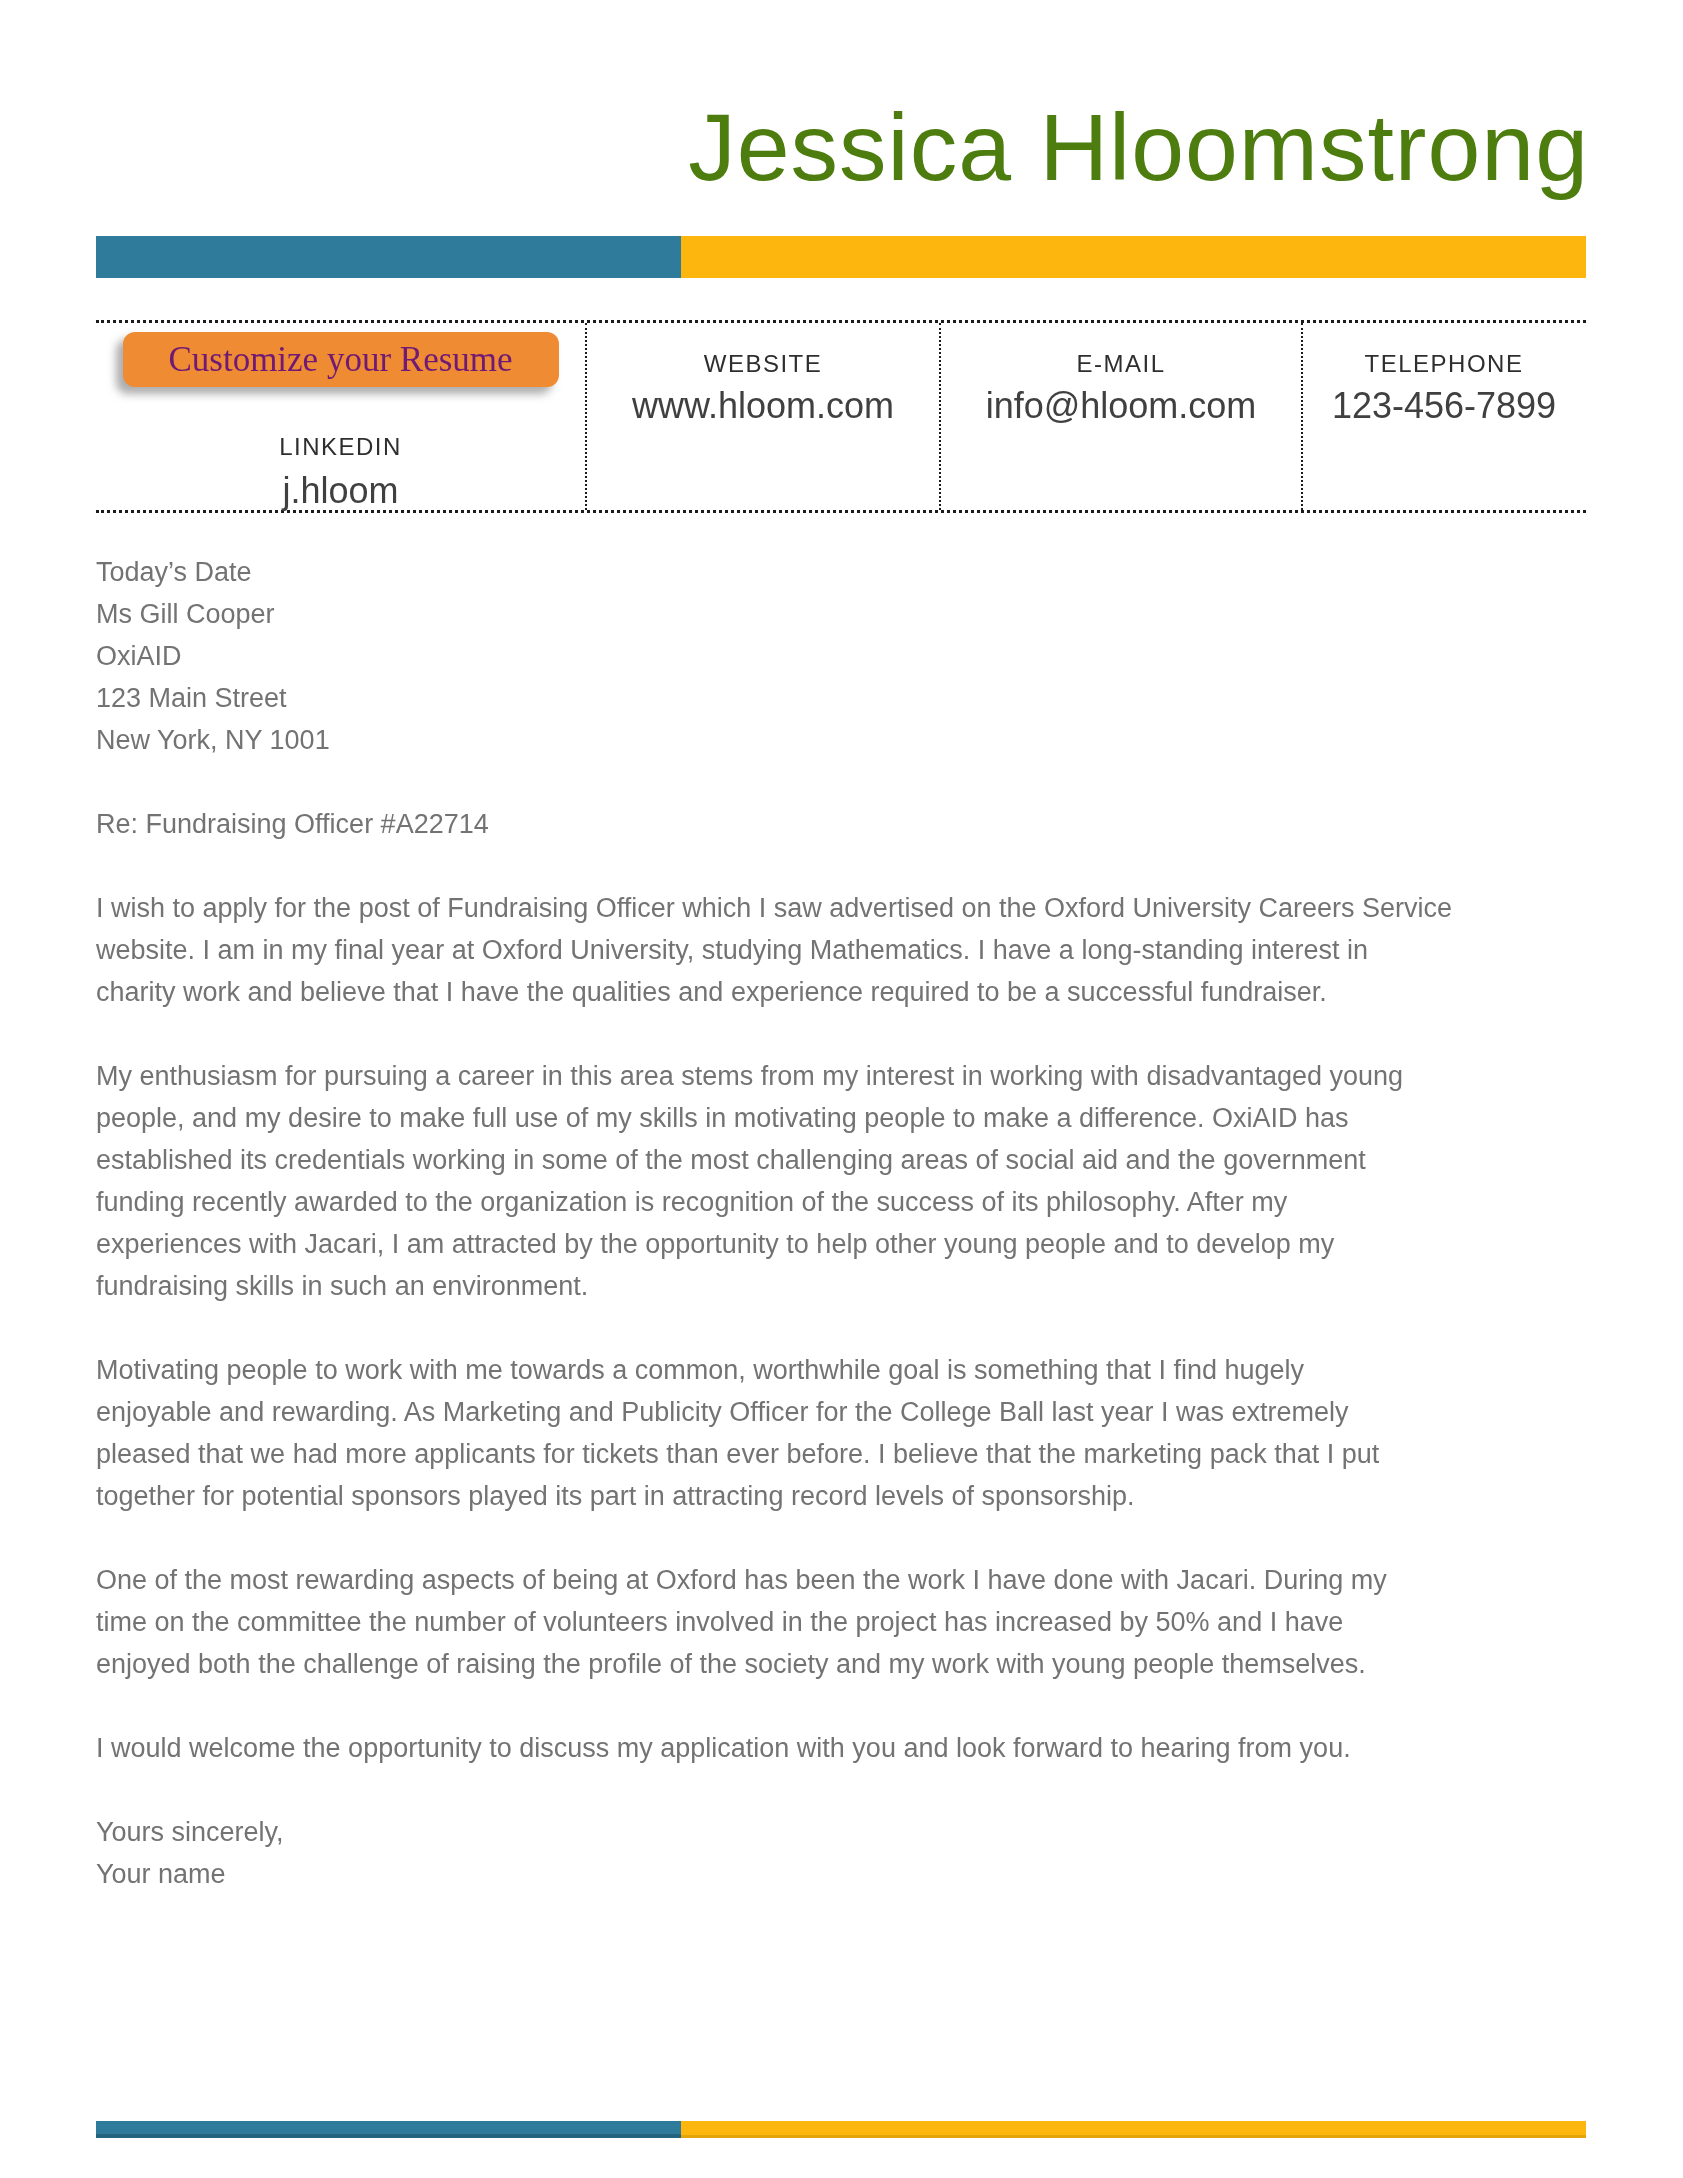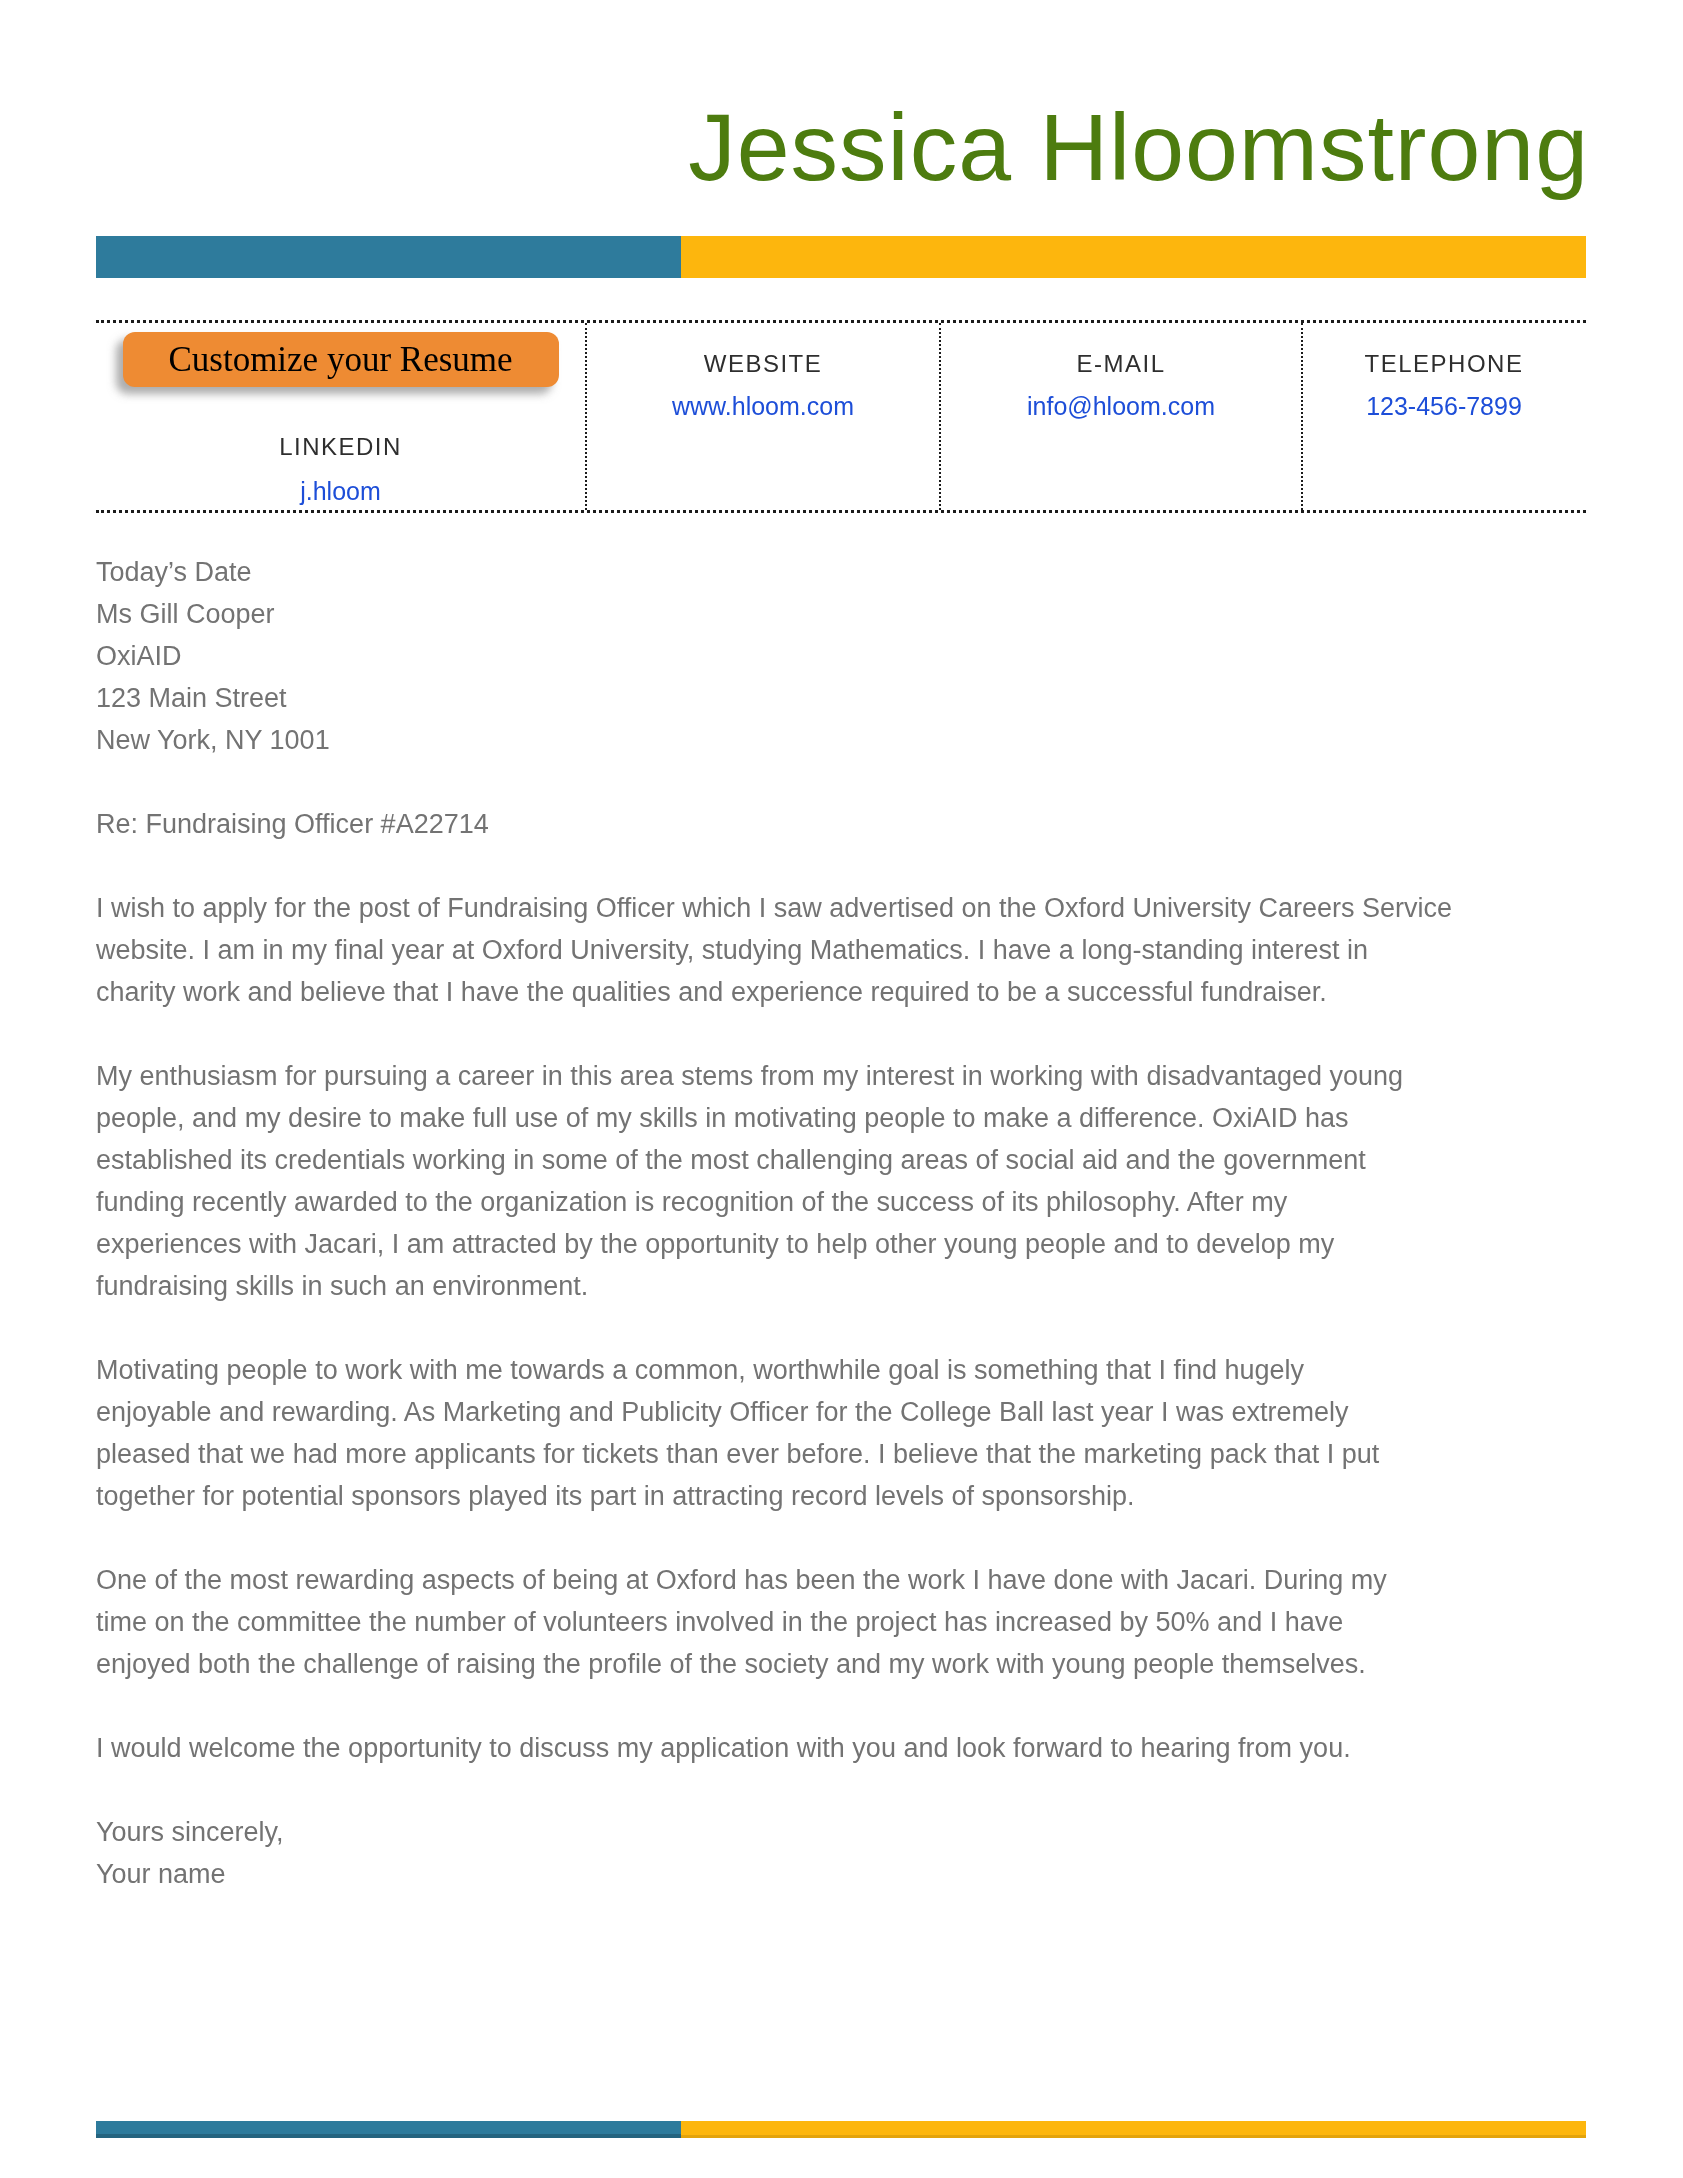--- a/index.html
+++ b/index.html
@@ -56,41 +56,41 @@
   }
   .contact-col.bordered { border-left: 2px dotted #1b1b1b; }
 
   .customize-btn {
     margin-top: 9px;
     width: 436px;
     height: 55px;
     background: #ee8b33;
     border: none;
     border-radius: 12px;
-    color: #000000;
+    color: #701a75;
     font-family: "Liberation Serif", serif;
     font-size: 35px;
     display: flex;
     align-items: center;
     justify-content: center;
     box-shadow: -7px 7px 9px rgba(105,105,105,0.55);
     cursor: pointer;
     white-space: nowrap;
   }
 
   .contact-label {
     font-size: 24px;
     line-height: 28px;
     letter-spacing: 1.5px;
     color: #2e2e2e;
   }
   .contact-value {
-    font-size: 25px;
+    font-size: 36px;
     line-height: 32px;
-    color: #1d4ed8;
+    color: #404040;
   }
   .col-first .contact-label { margin-top: 46px; }
   .col-first .contact-value { margin-top: 14px; }
   .col-rest  .contact-label { margin-top: 27px; }
   .col-rest  .contact-value { margin-top: 12px; }
 
   
   .letter {
     position: absolute;
     left: 96px;

